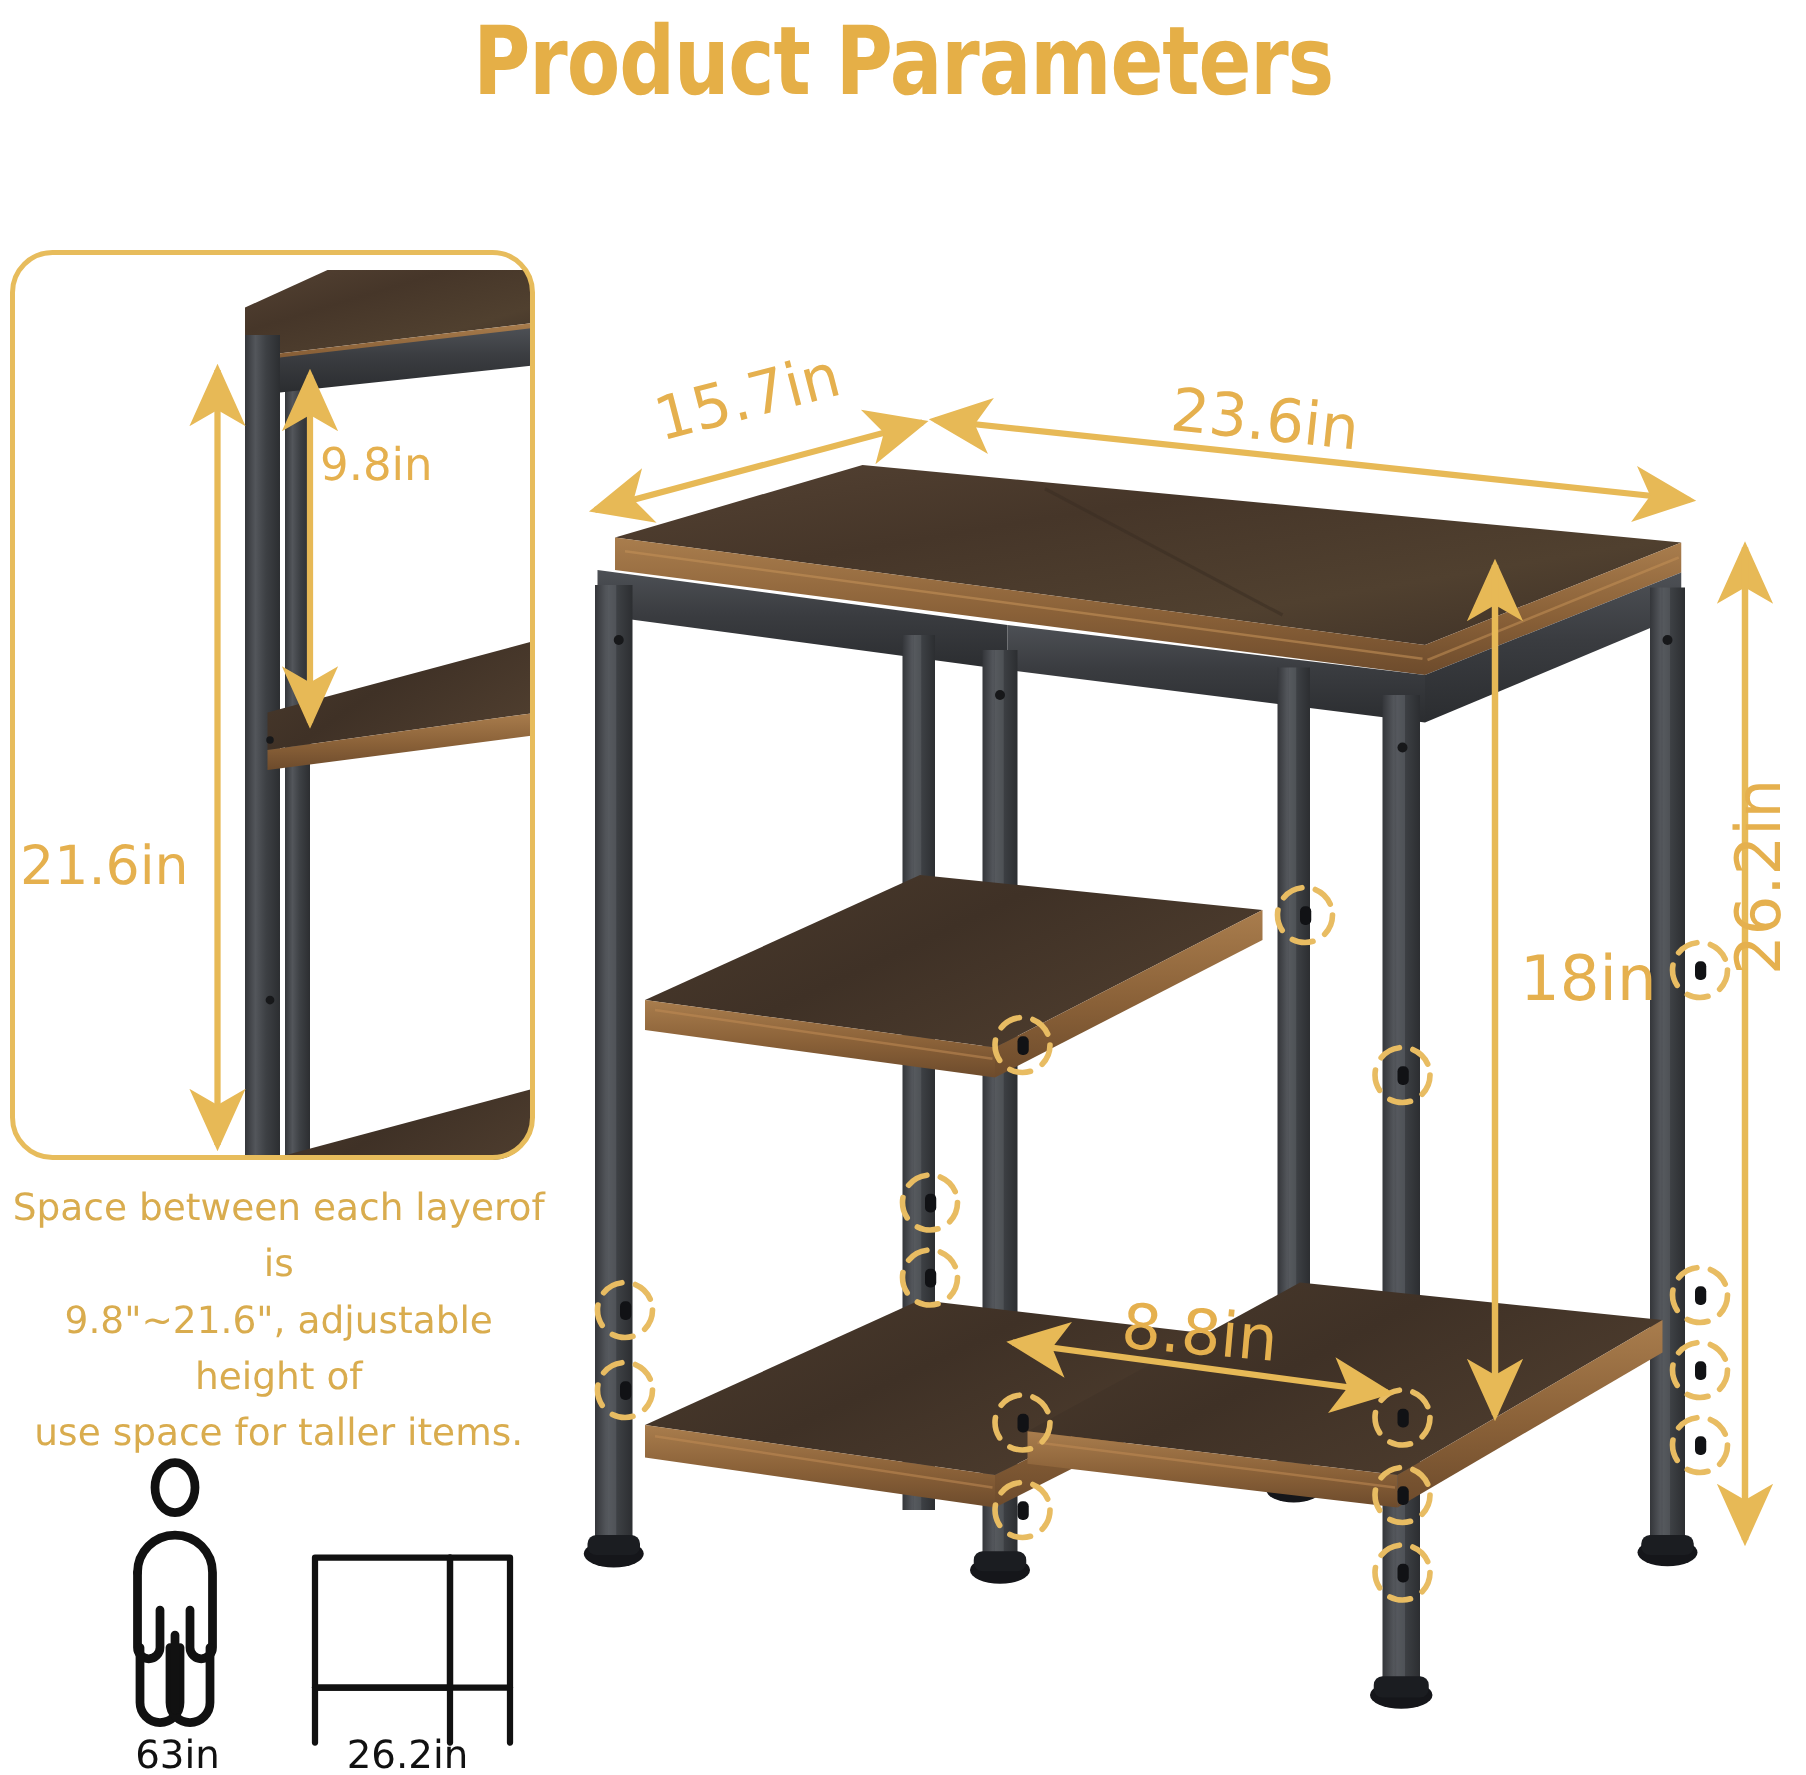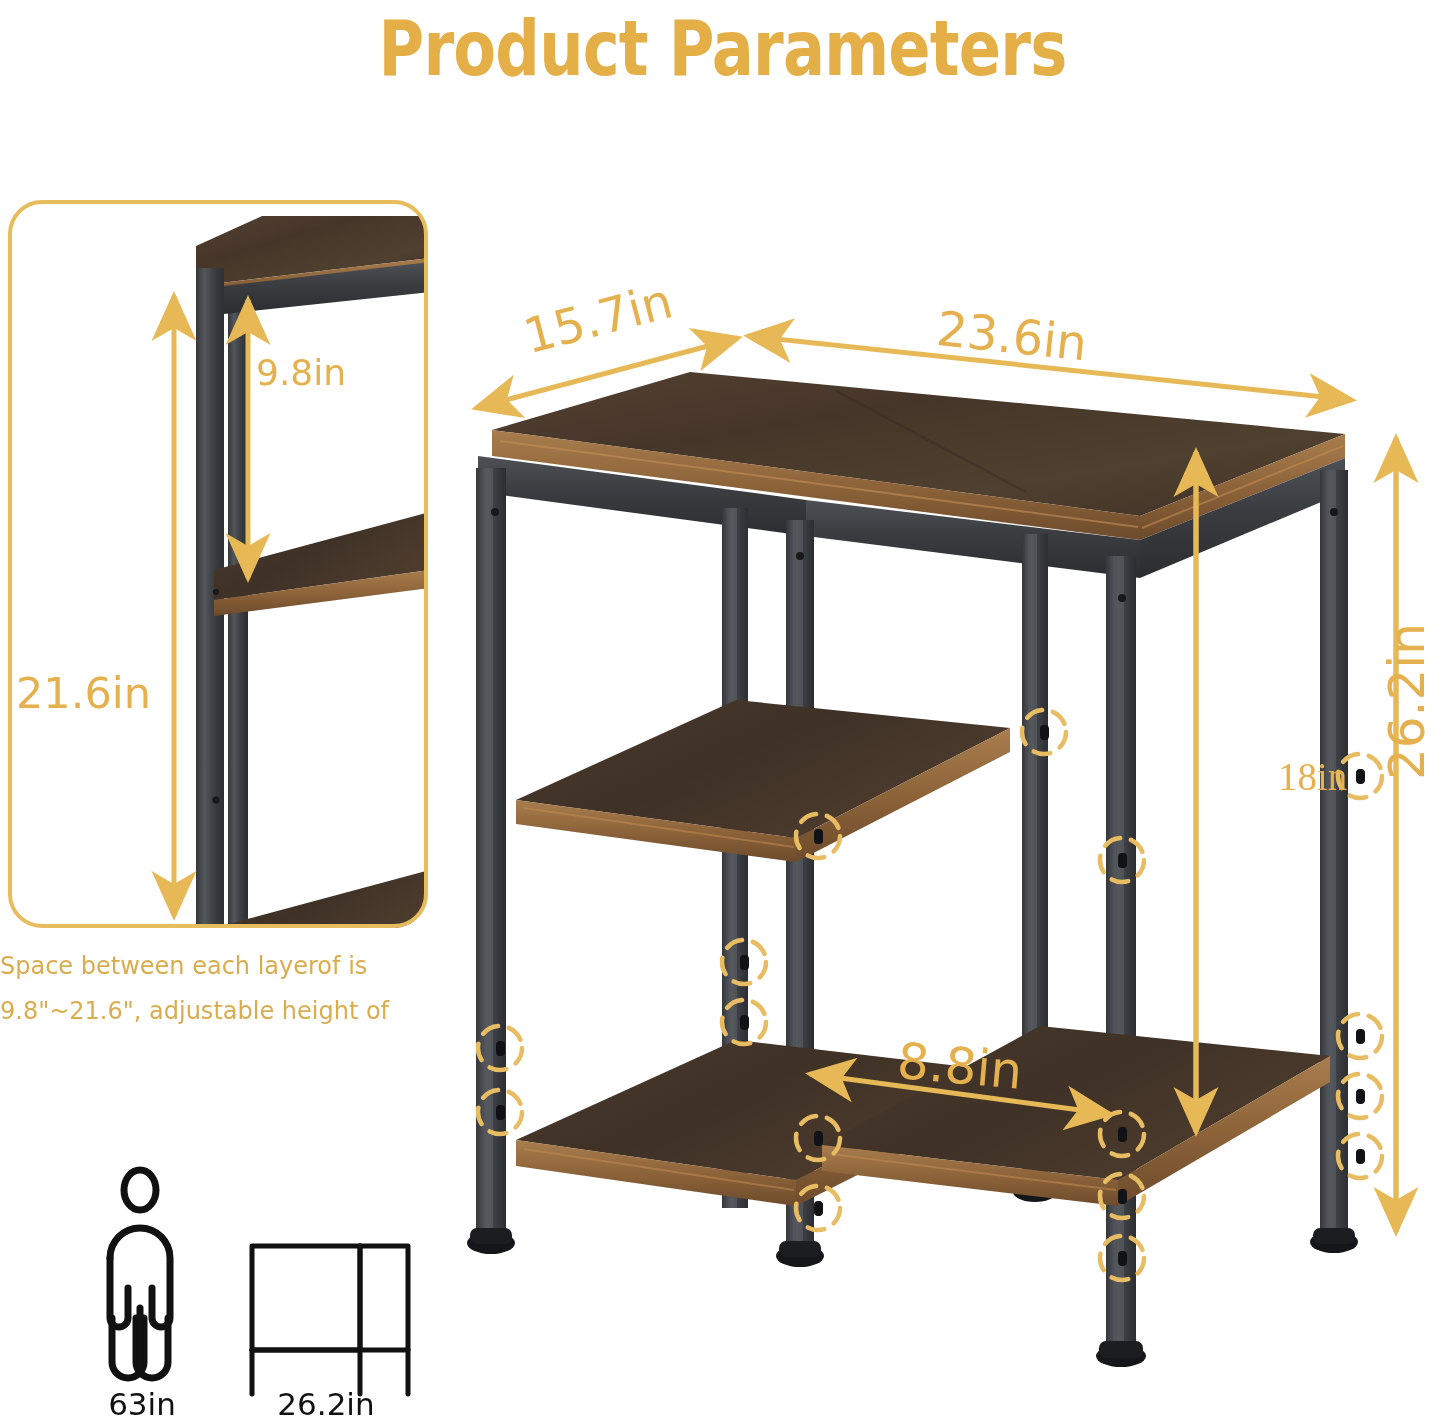--- a/index.html
+++ b/index.html
@@ -29,23 +29,23 @@
   
   #inset-box{
     position:absolute;left:8px;top:200px;width:420px;height:728px;
     border:4px solid #E7BC5C;
     border-radius:34px;
     box-sizing:border-box;
     background:transparent;
   }
   #inset-caption{
     position:absolute;left:0px;top:944px;width:446px;
-    text-align:left;
+    text-align:center;
     color:#D9AC4E;
-    font-size:24px;
+    font-size:30px;
     line-height:45px;
     font-family:"DejaVu Sans", sans-serif;
   }
 
   
   .dim{
     position:absolute;
     color:#E5B04E;
     font-family:"DejaVu Sans", sans-serif;
     white-space:nowrap;
@@ -296,27 +296,28 @@
   <div id="inset-box"></div>
 
   <div class="dim" style="left:256px;top:352px;font-size:36px;">9.8in</div>
 
   <div class="dim" style="left:16px;top:668px;font-size:43px;">21.6in</div>
 
   <div class="dim" style="left:518px;top:310px;font-size:48px;transform:rotate(-14.5deg);transform-origin:0 0;">15.7in</div>
 
   <div class="dim" style="left:940px;top:300px;font-size:48px;transform:rotate(6deg);transform-origin:0 0;">23.6in</div>
 
-  <div class="dim" style="left:1278px;top:754px;font-size:39px;font-family:Liberation Serif, serif;">18in</div>
+  <div class="dim" style="left:1216px;top:754px;font-size:50px;">18in</div>
 
   <div class="dim" style="left:1378px;top:780px;font-size:50px;transform:rotate(-90deg);transform-origin:0 0;">26.2in</div>
 
   <div class="dim" style="left:900px;top:1032px;font-size:50px;transform:rotate(5deg);transform-origin:0 0;">8.8in</div>
 
   <div id="inset-caption">
     <div>Space between each layerof is</div>
     <div>9.8"~21.6", adjustable height of</div>
+    <div>use space for taller items.</div>
   </div>
 
   <div class="scale-label" style="left:82px;top:1386px;width:120px;">63in</div>
   <div class="scale-label" style="left:226px;top:1386px;width:200px;">26.2in</div>
 
 </div>
 
 </body></html>

